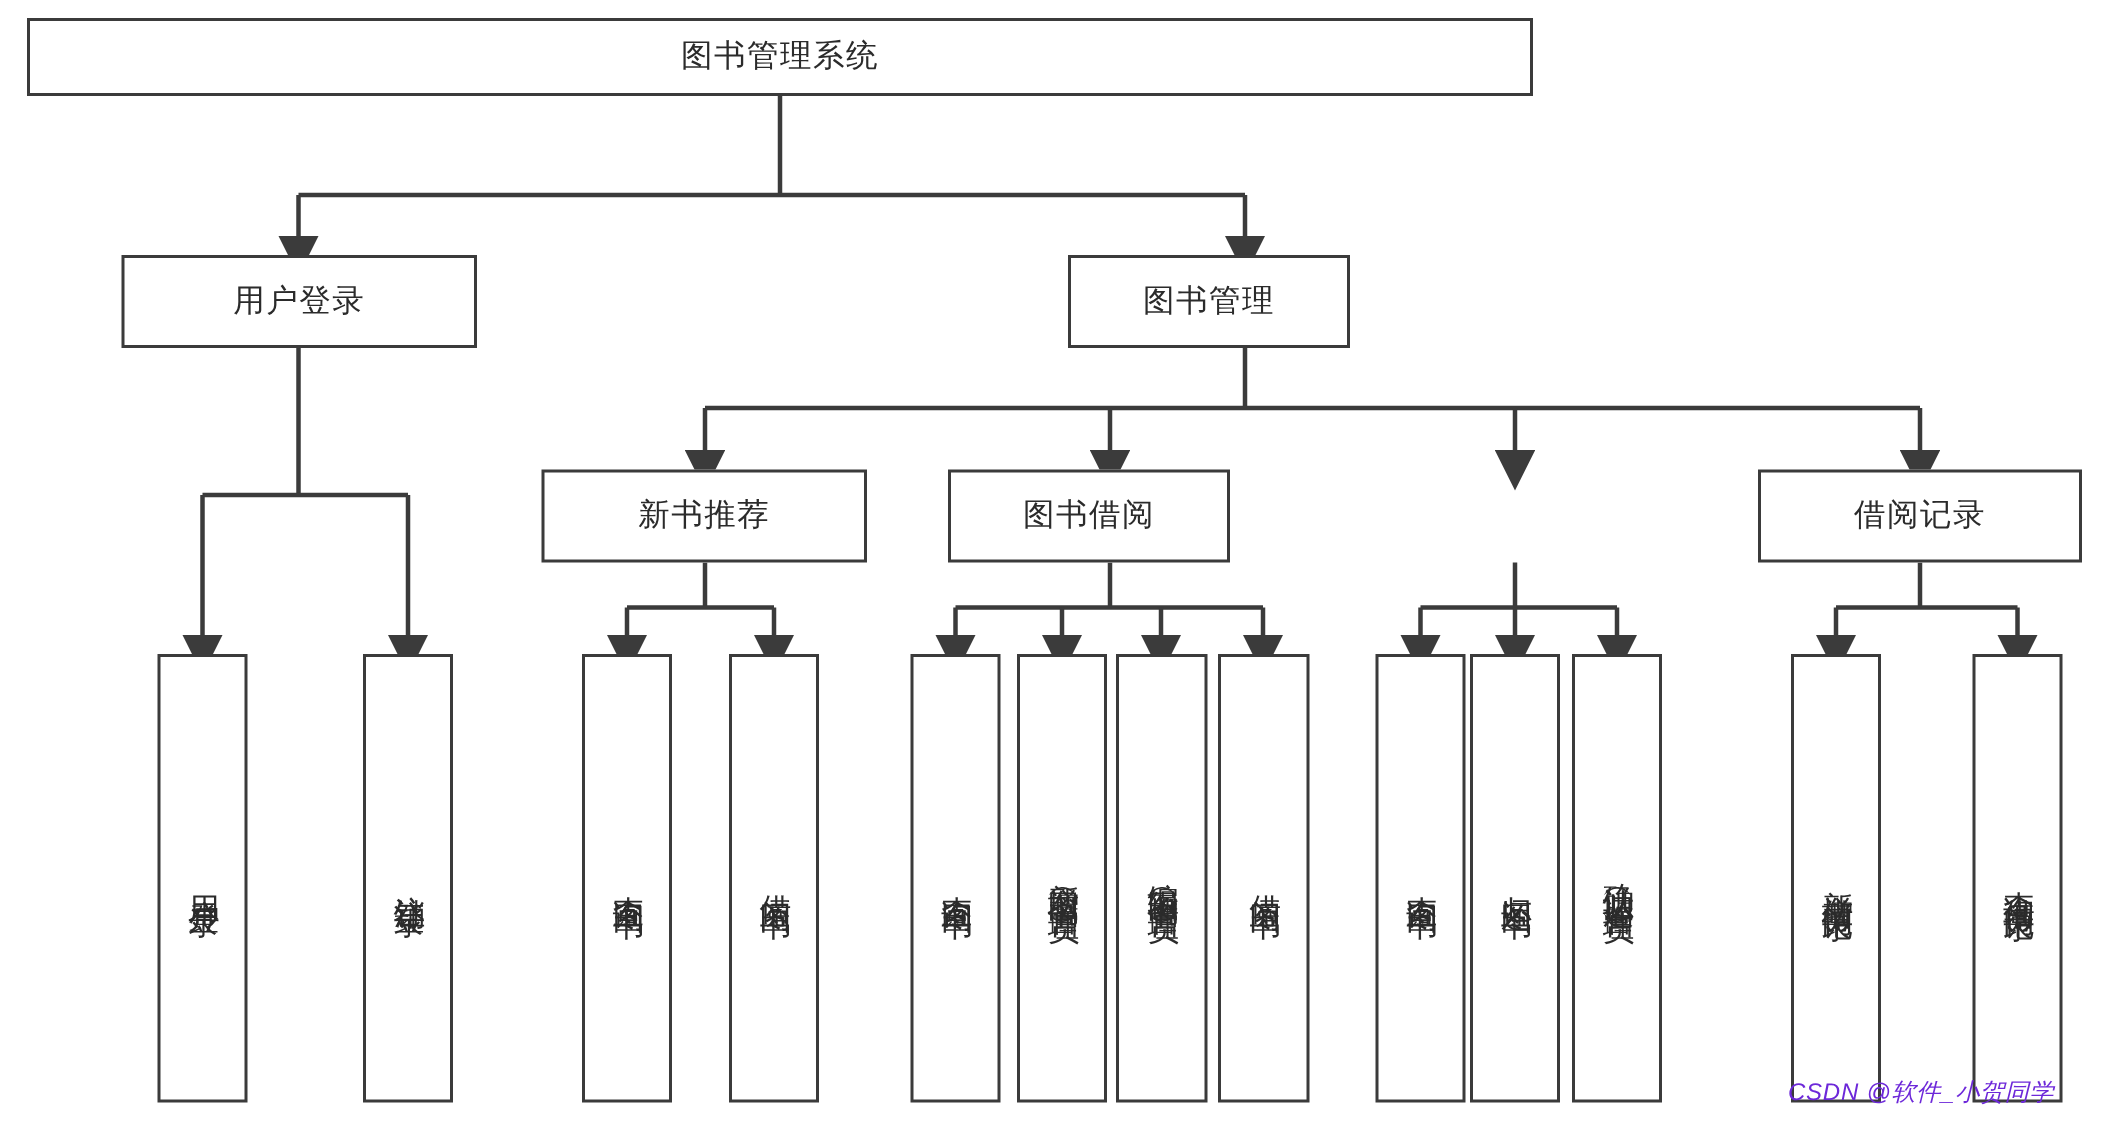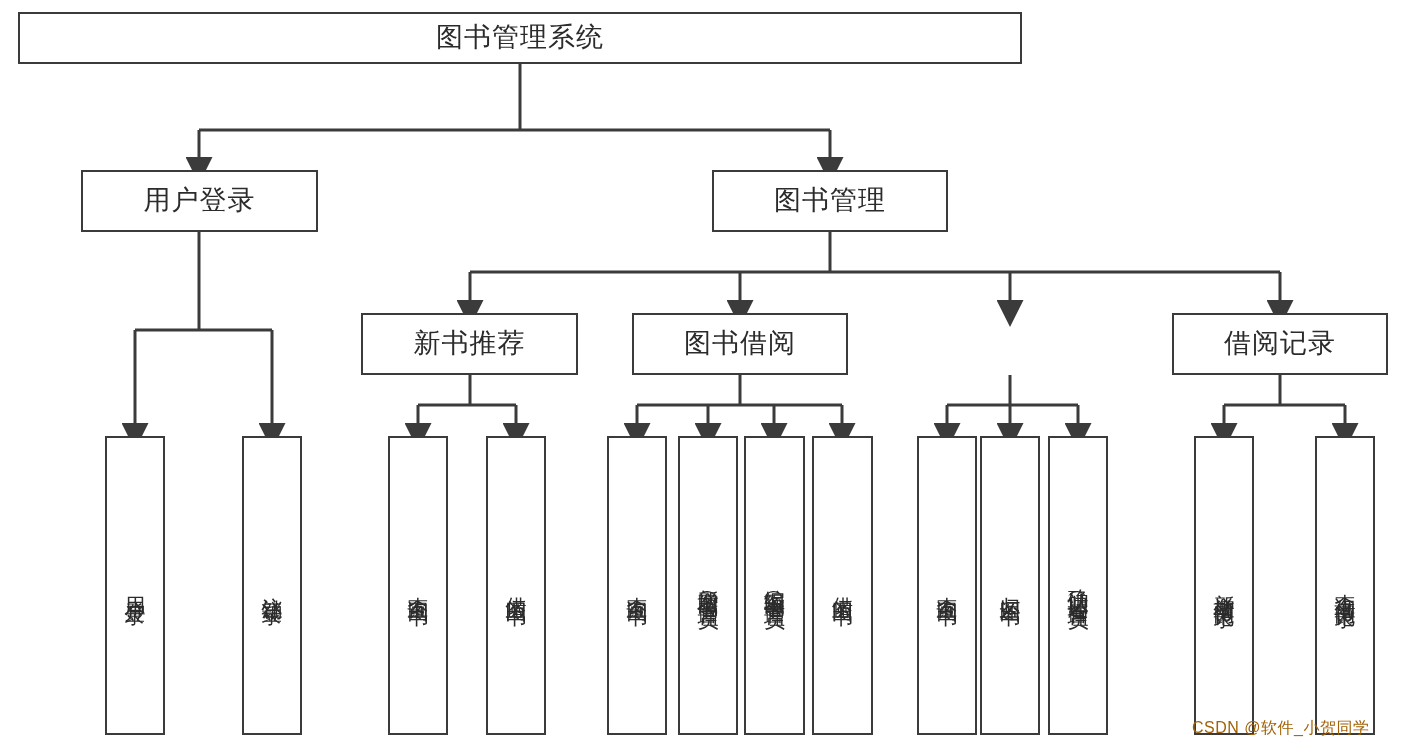--- a/index.html
+++ b/index.html
@@ -27,43 +27,44 @@
   .node-box {
     position: absolute;
     box-sizing: border-box;
     background: #ffffff;
     border: 2px solid #3b3b3b;
     display: flex;
     align-items: center;
     justify-content: center;
   }
   .node-label-h {
-    font-size: 27px;
+    font-size: 21px;
     color: #2b2b2b;
     letter-spacing: 1px;
     white-space: nowrap;
     line-height: 1.1;
   }
   .node-label-v {
     font-size: 21px;
     color: #2b2b2b;
     writing-mode: vertical-rl;
     text-orientation: upright;
     letter-spacing: 3px;
     line-height: 1.15;
     white-space: nowrap;
     text-align: center;
   }
   .watermark {
     position: absolute;
     font-size: 16px;
-    color: #a16207;
+    color: #6d28d9;
     white-space: nowrap;
     letter-spacing: 0.5px;
     pointer-events: none;
+    font-style: italic;
   }
 </style>
 </head>
 <body>
 
 <div id="diagram-root">
 
   <svg class="diagram-canvas" viewBox="0 0 1405 747" xmlns="http://www.w3.org/2000/svg">
     <defs>
       <marker id="arrow" markerWidth="9" markerHeight="9" refX="1" refY="4.5" orient="auto" markerUnits="strokeWidth">
@@ -128,28 +129,28 @@
     </g>
   </svg>
 
   <div class="node-box" style="left:18px; top:12px; width:1004px; height:52px;">
     <span class="node-label-h">图书管理系统</span>
   </div>
 
   <div class="node-box" style="left:81px; top:170px; width:237px; height:62px;">
     <span class="node-label-h">用户登录</span>
   </div>
-  <div class="node-box" style="left:712px; top:170px; width:236px; height:62px;">
+  <div class="node-box" style="left:712px; top:170px; width:188px; height:62px;">
     <span class="node-label-h">图书管理</span>
   </div>
 
   <div class="node-box" style="left:361px; top:313px; width:217px; height:62px;">
     <span class="node-label-h">新书推荐</span>
   </div>
-  <div class="node-box" style="left:632px; top:313px; width:216px; height:62px;">
+  <div class="node-box" style="left:632px; top:313px; width:188px; height:62px;">
     <span class="node-label-h">图书借阅</span>
   </div>
   <div class="node-box" style="left:1172px; top:313px; width:216px; height:62px;justify-content:center;">
     <span class="node-label-h">借阅记录</span>
   </div>
 
   <div class="node-box" style="left:105px; top:436px; width:60px; height:299px;">
     <span class="node-label-v">用户登录</span>
   </div>
   <div class="node-box" style="left:242px; top:436px; width:60px; height:299px;">

